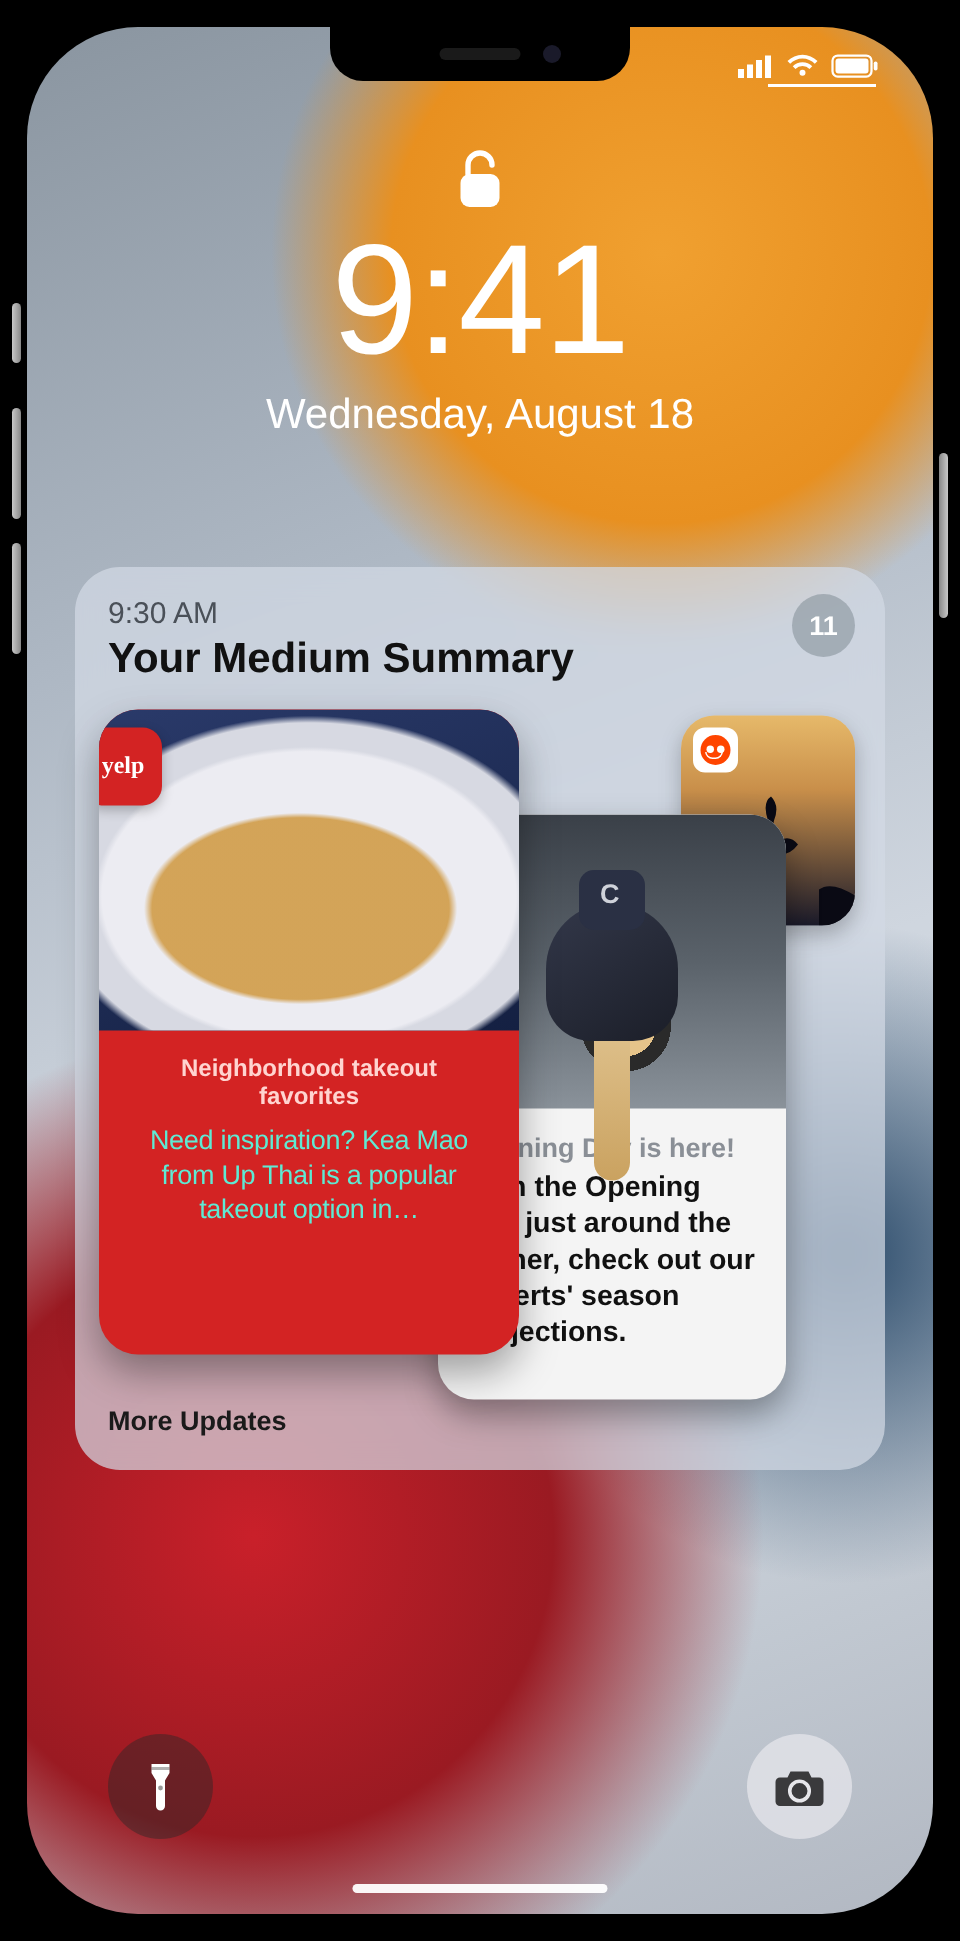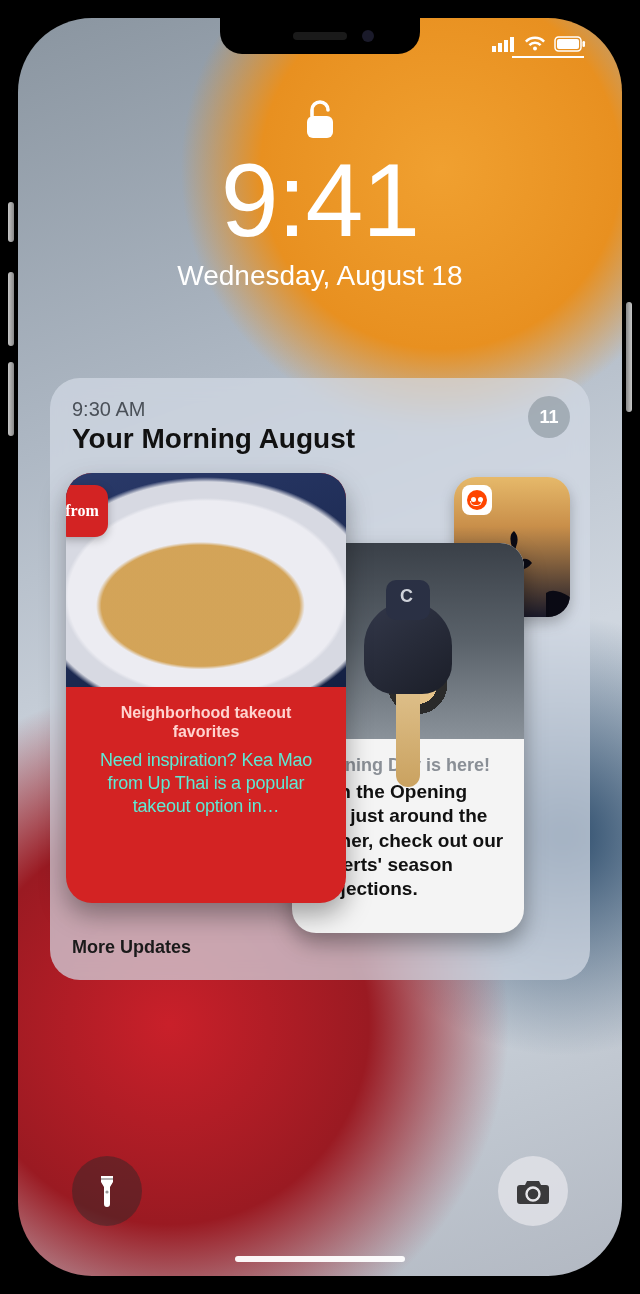--- a/index.html
+++ b/index.html
@@ -193,21 +193,21 @@
         <svg width="34" height="46" viewBox="0 0 34 46" style="display:block;margin:0 auto;">
           <rect x="4" y="20" width="26" height="22" rx="6" fill="#fff"></rect>
           <path d="M9 20 V14 a8 8 0 0 1 16 0" stroke="#fff" stroke-width="3.6" fill="none" stroke-linecap="round"></path>
         </svg>
         <div class="time">9:41</div>
         <div class="date">Wednesday, August 18</div>
       </div>
 
       <div class="summary">
         <div class="sum-time">9:30 AM</div>
-        <div class="sum-title">Your Morning August</div>
+        <div class="sum-title">Your Medium Summary</div>
         <div class="count-badge">11</div>
 
         <div class="cards">
 
           <div class="card-reddit">
             <svg class="trees" width="116" height="90" viewBox="0 0 116 90">
               <path d="M0 90 H116 V70 Q100 60 92 66 V90 M58 90 V40 Q48 30 42 38 Q46 48 52 46 M58 40 Q70 26 78 36 Q72 44 64 42 M58 40 V20 Q54 8 60 4 Q66 10 62 20 M20 90 V56 Q12 46 8 54 Q14 60 18 58 M20 56 Q30 44 36 52 Q30 60 24 58" fill="#0a0a14"></path>
             </svg>
             <div class="reddit-icon">
                 <span></span>
@@ -224,21 +224,21 @@
               </div>
             <div class="espn-body">
               <div class="espn-sub">Opening Day is here!</div>
               <div class="espn-txt">With the Opening Day just around the corner, check out our experts' season projections.</div>
             </div>
           </div>
 
           <div class="card-yelp">
             <div class="yelp-img"></div>
             <div class="yelp-icon">
-                <span>from</span>
+                <span>yelp</span>
               </div>
             <div class="yelp-body">
               <div class="yelp-sub">Neighborhood takeout favorites</div>
               <div class="yelp-txt">Need inspiration? Kea Mao from Up Thai is a popular takeout option in…</div>
             </div>
           </div>
 
         </div>
 
         <div class="more">

